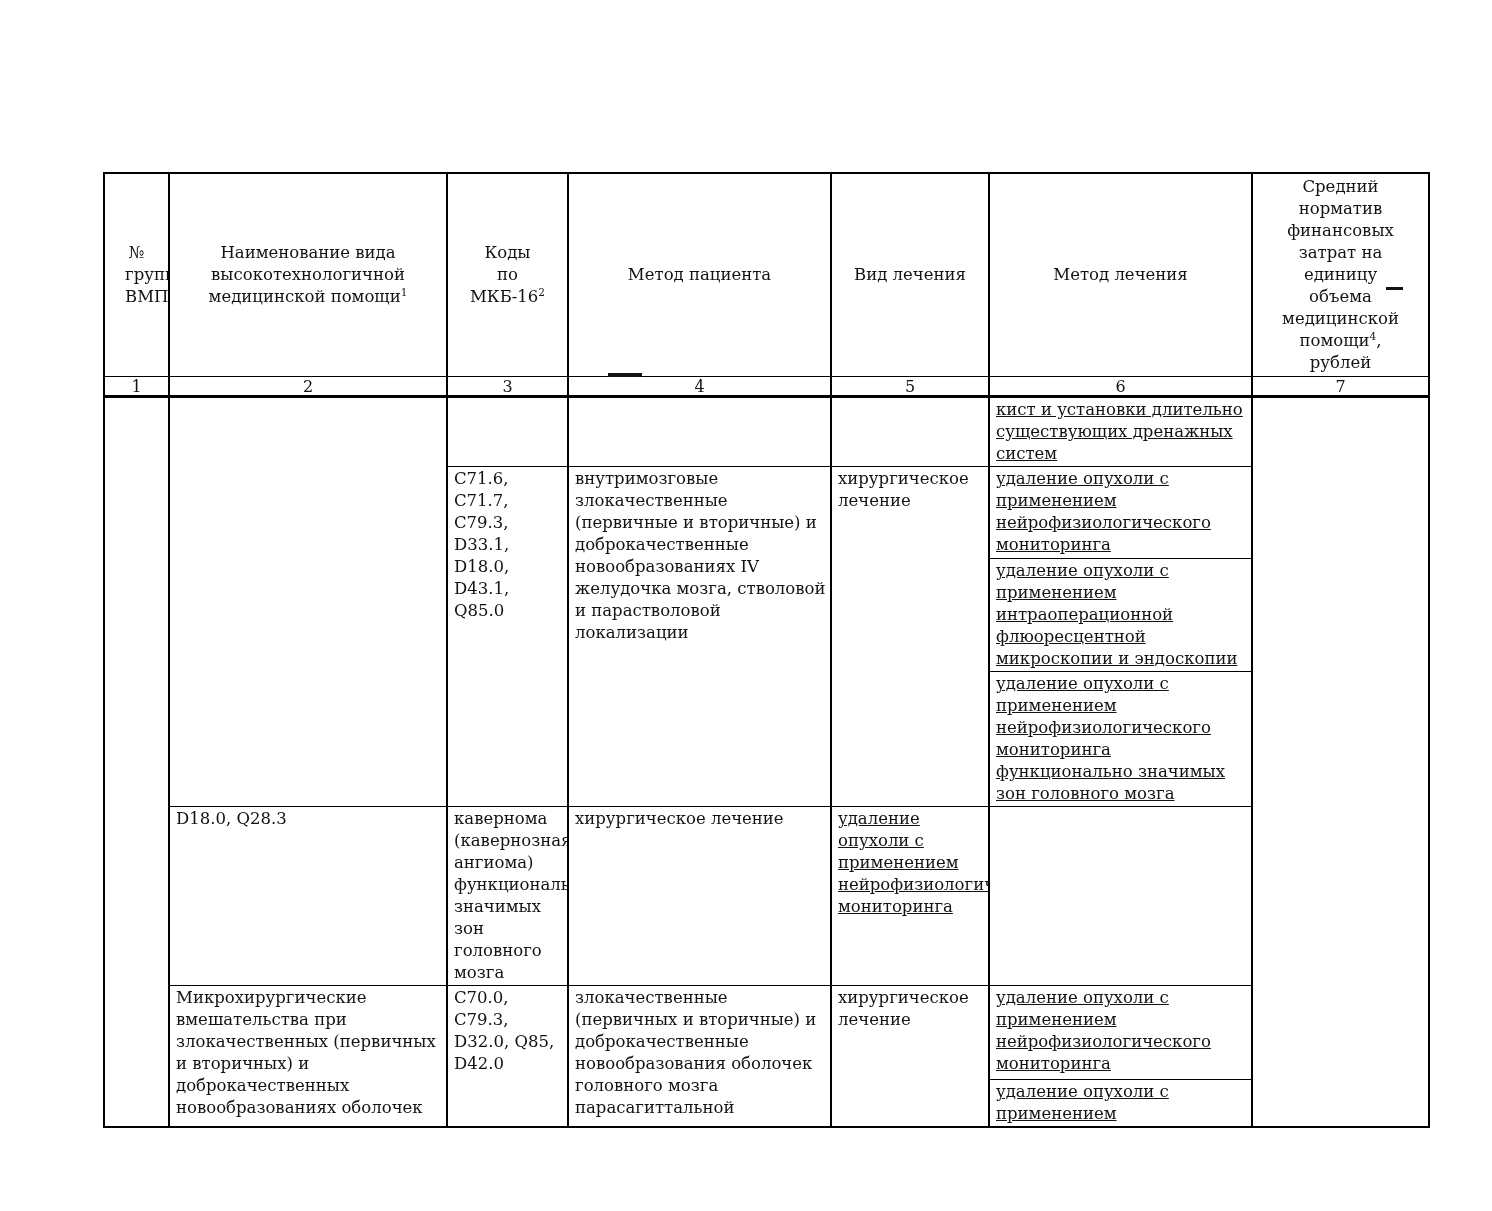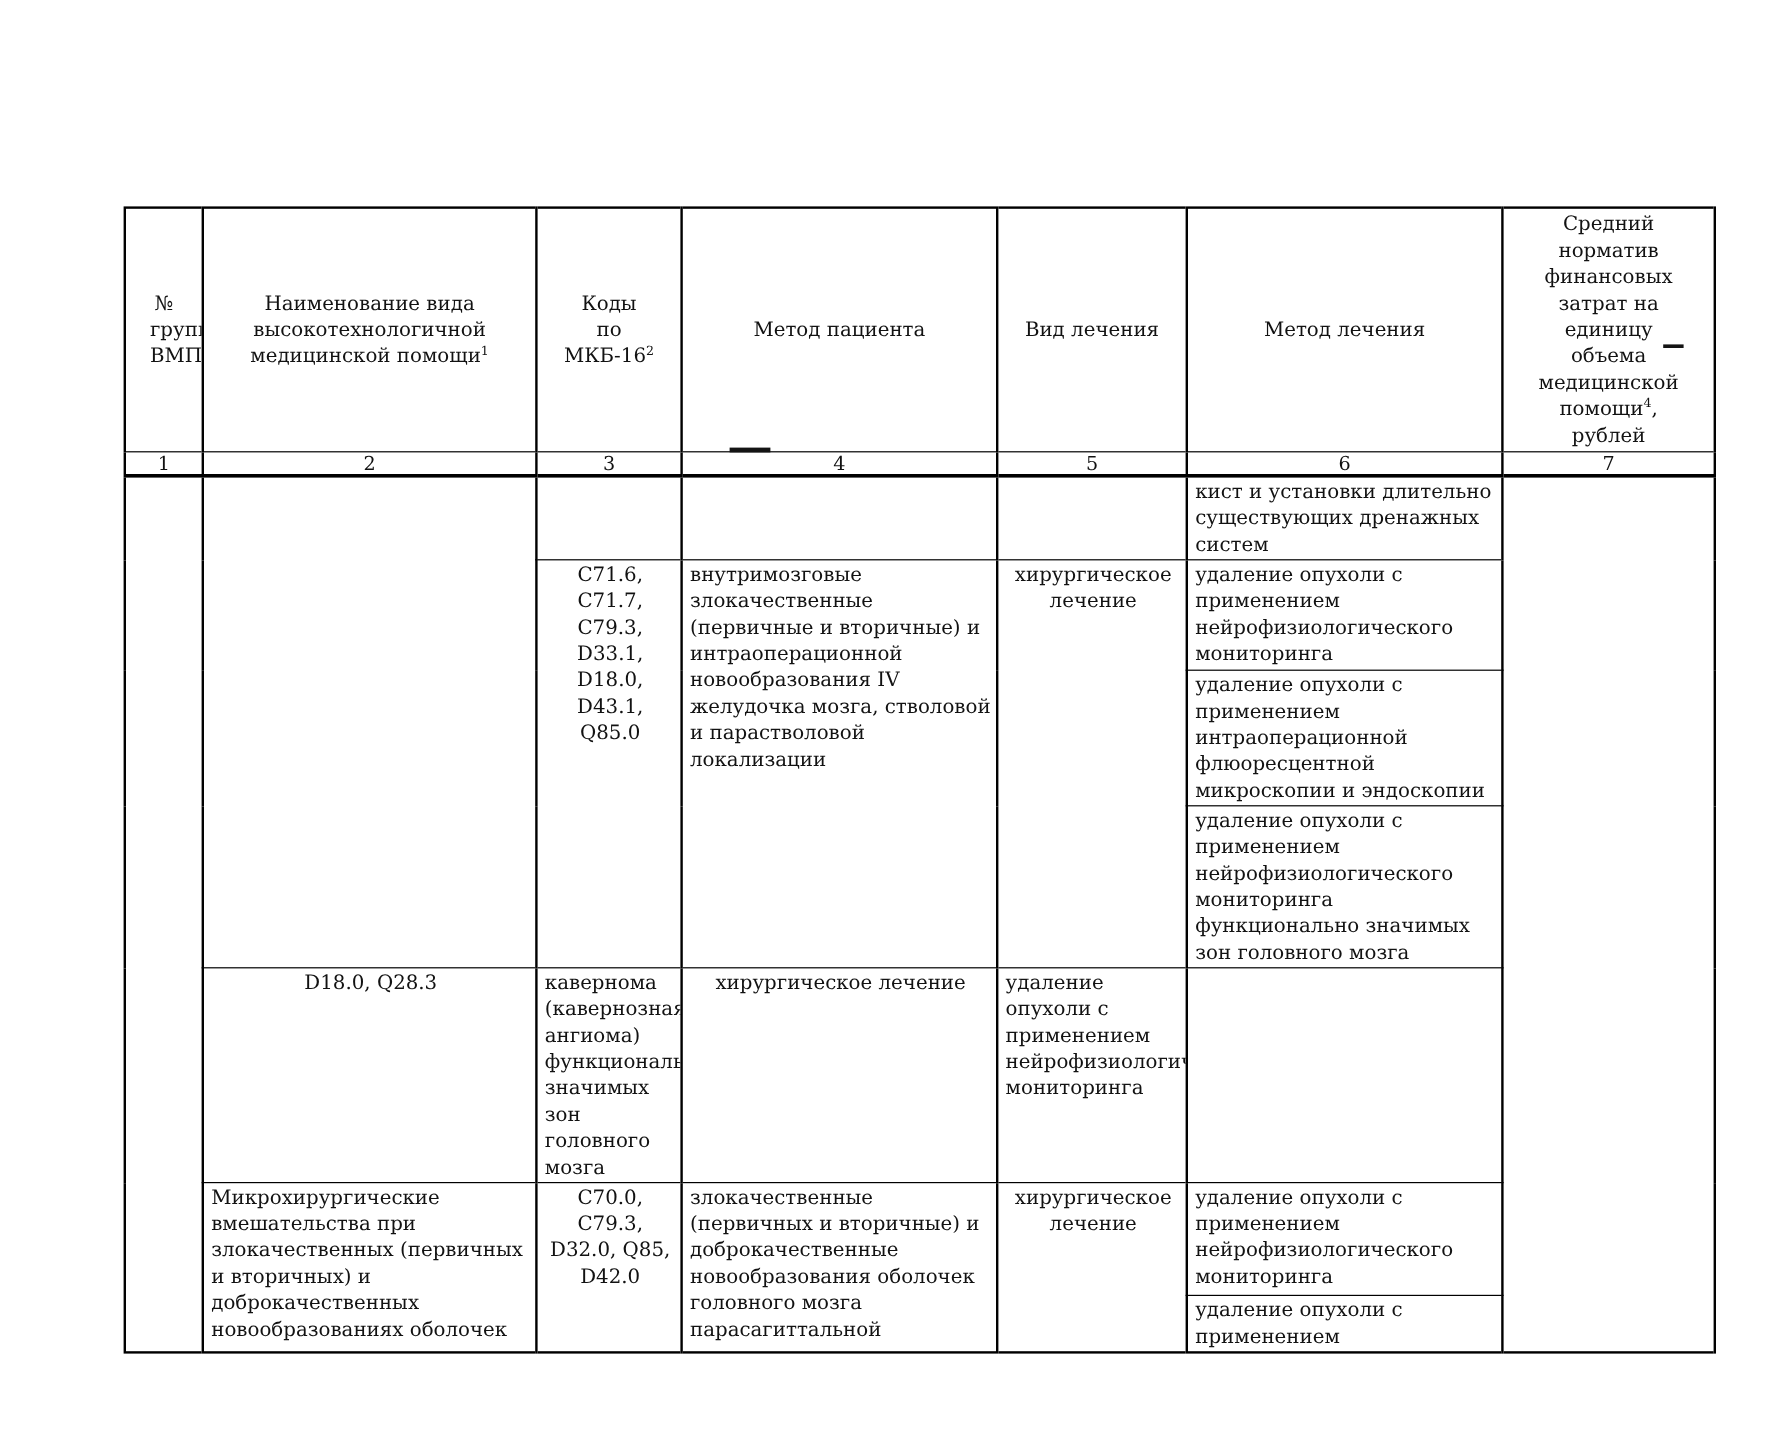--- a/index.html
+++ b/index.html
@@ -42,27 +42,27 @@
   tr.num-row td {
     height: 18px;
     text-align: center;
     padding: 0;
     line-height: 17px;
     font-size: 16px;
     border-bottom-width: 3px;
     vertical-align: middle;
   }
   td.codes, td.treat {
-    text-align: center;
+    text-align: left;
     padding: 2px 3px 1px 3px;
   }
   td.model, td.method, td.nm {
     text-align: left;
   }
-  td.method { padding-left: 7px; }
+  td.method { padding-left: 7px; text-decoration: underline; }
   sup {
     font-size: 10.5px;
     line-height: 0;
   }
   .artifact {
     position: absolute;
     background: #141414;
     z-index: 3;
   }
   .artifact-dash    { left: 608px;  top: 373px; width: 34px; height: 4px; }
@@ -128,21 +128,21 @@
         <td rowspan="4"></td>
         <td></td>
         <td></td>
         <td></td>
         <td class="method">кист и установки длительно существующих дренажных систем</td>
         <td rowspan="7"></td>
       </tr>
 
       <tr style="height:92px">
         <td class="codes" rowspan="3">C71.6, C71.7, C79.3, D33.1, D18.0, D43.1, Q85.0</td>
-        <td class="model" rowspan="3">внутримозговые злокачественные (первичные и вторичные) и интраоперационной новообразования IV желудочка мозга, стволовой и парастволовой локализации</td>
+        <td class="model" rowspan="3">внутримозговые злокачественные (первичные и вторичные) и доброкачественные новообразованиях IV желудочка мозга, стволовой и парастволовой локализации</td>
         <td class="treat" rowspan="3">хирургическое лечение</td>
         <td class="method">удаление опухоли с применением нейрофизиологического мониторинга</td>
       </tr>
       <tr style="height:108px">
         <td class="method">удаление опухоли с применением интраоперационной флюоресцентной микроскопии и эндоскопии</td>
       </tr>
       <tr style="height:113px">
         <td class="method">удаление опухоли с применением нейрофизиологического мониторинга функционально значимых зон головного мозга</td>
       </tr>
 

